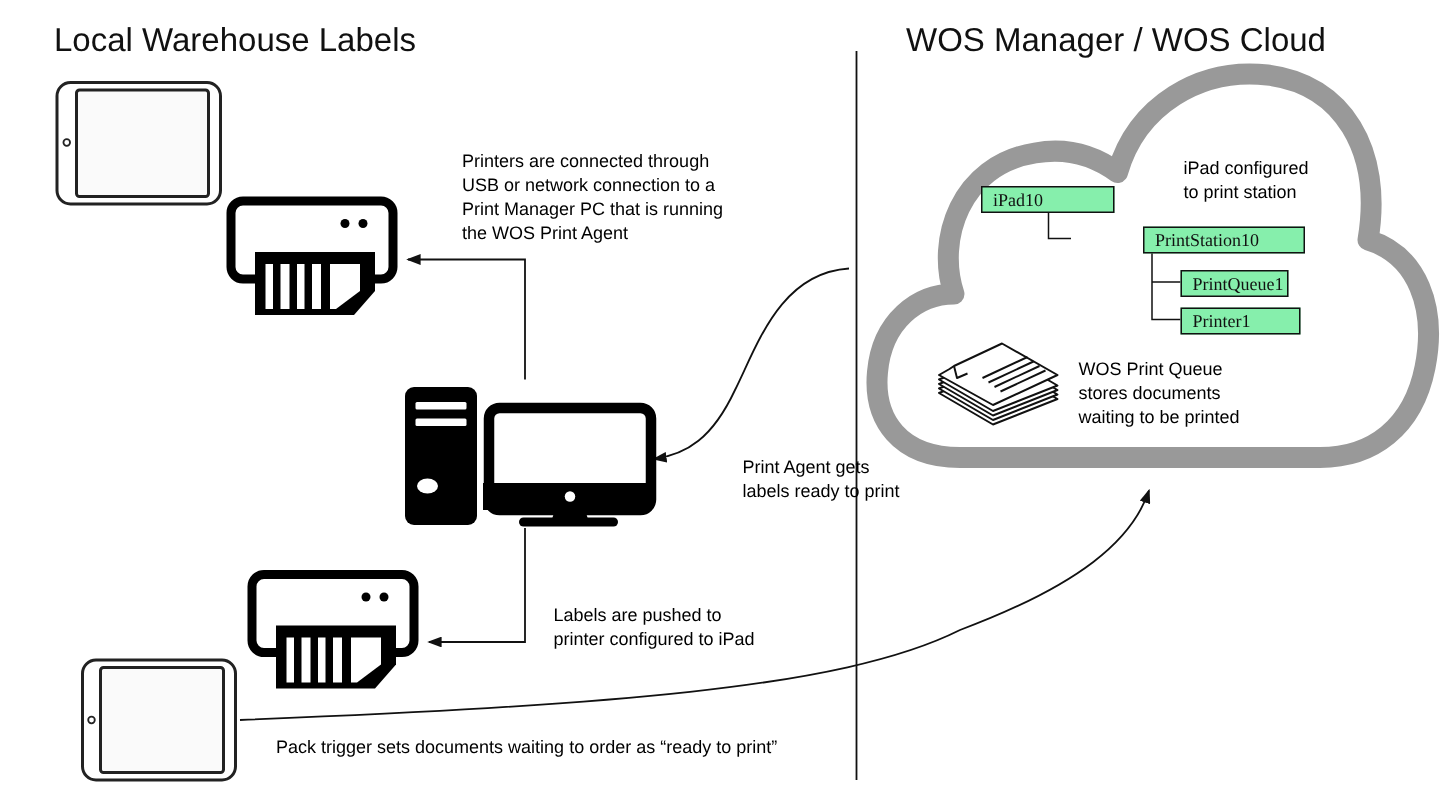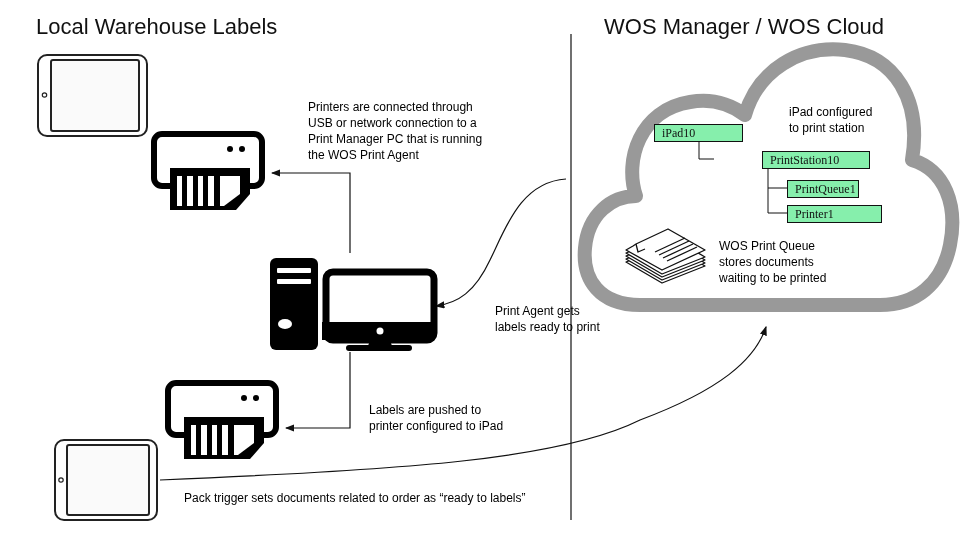--- a/index.html
+++ b/index.html
@@ -112,23 +112,23 @@
 <div class="abs heading" style="left:604px; top:14px;">WOS Manager / WOS Cloud</div>
 
 <div class="abs note" style="left:308px; top:99px;">Printers are connected through
 USB or network connection to a
 Print Manager PC that is running
 the WOS Print Agent</div>
 <div class="abs note" style="left:447px; top:303px;margin-left:48px;">Print Agent gets
 labels ready to print</div>
 <div class="abs note" style="left:369px; top:402px;">Labels are pushed to
 printer configured to iPad</div>
-<div class="abs note" style="left:184px; top:490px; white-space:nowrap;">Pack trigger sets documents related to order as “ready to labels”</div>
+<div class="abs note" style="left:184px; top:490px; white-space:nowrap;">Pack trigger sets documents waiting to order as “ready to print”</div>
 <div class="abs note" style="left:770px; top:104px;margin-left:19px;">iPad configured
 to print station</div>
 <div class="abs note" style="left:719px; top:238px;">WOS Print Queue
 stores documents
 waiting to be printed</div>
 
 <div class="node" style="left:654px; top:124px; width:89px;">iPad10</div>
 <div class="node" style="left:714px; top:151px; width:108px;margin-left:48px;">PrintStation10</div>
 <div class="node" style="left:787px; top:180px; width:72px;">PrintQueue1</div>
-<div class="node" style="left:787px; top:205px; width:95px;">Printer1</div>
+<div class="node" style="left:787px; top:205px; width:80px;">Printer1</div>
 
 </body></html>

